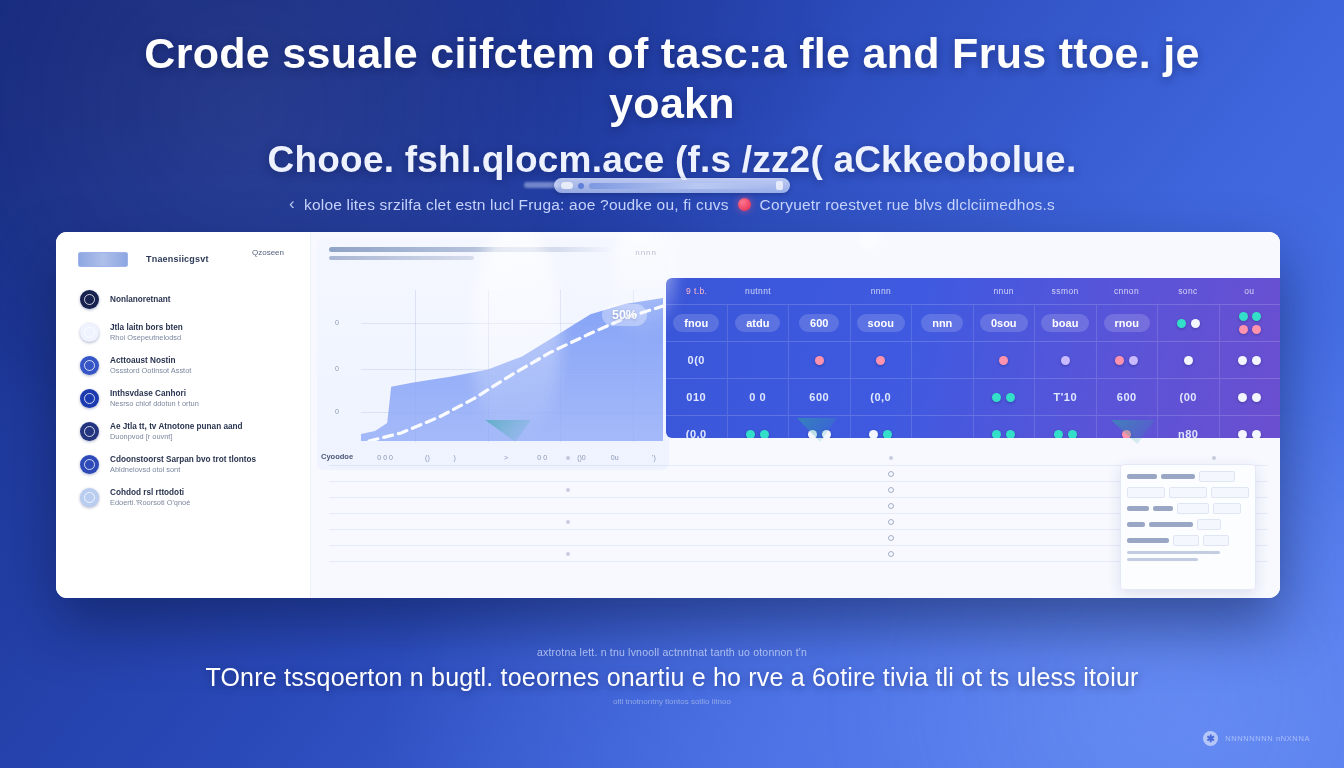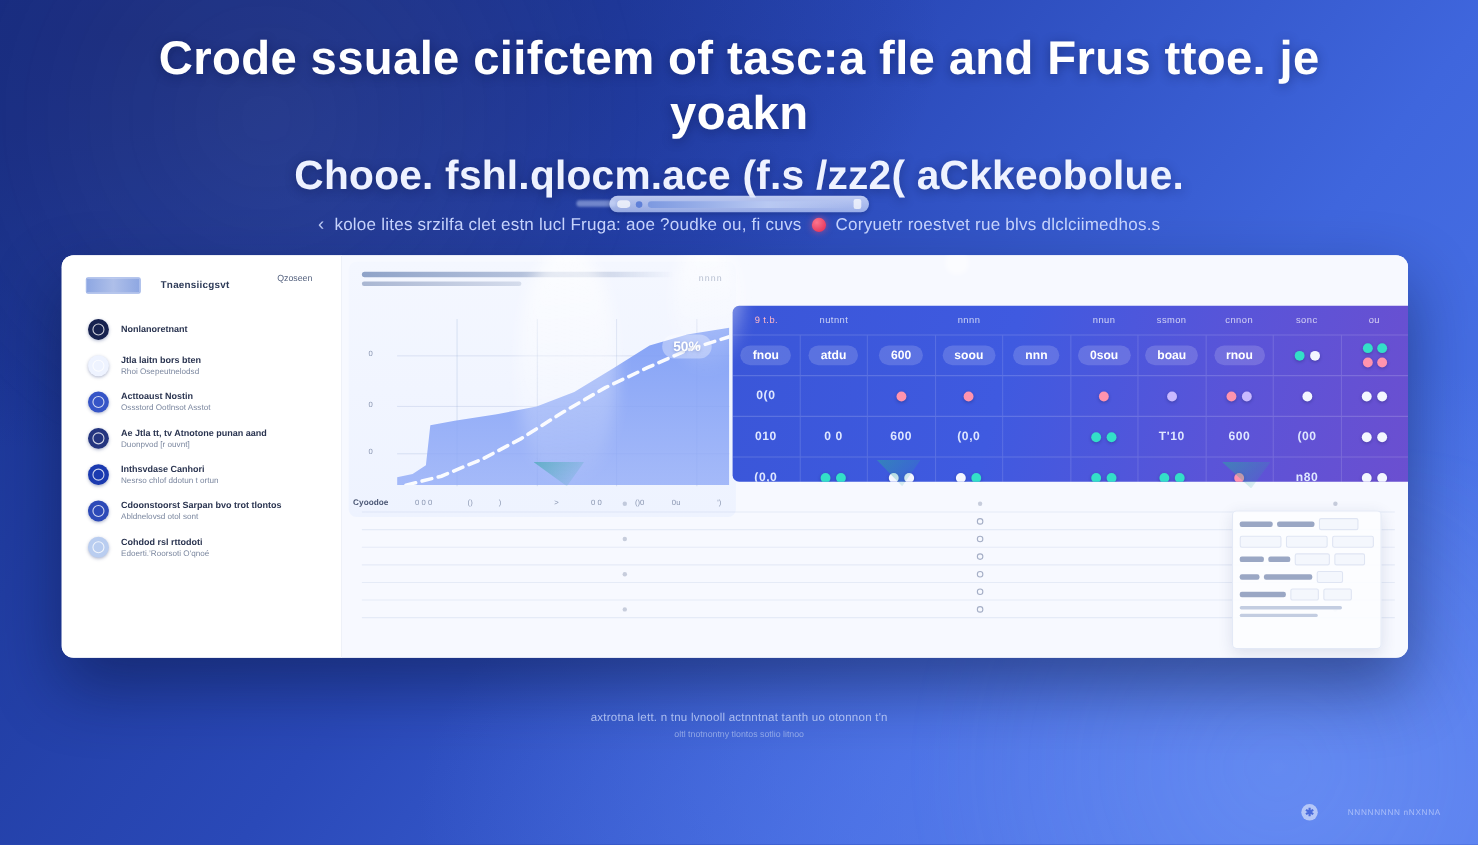--- a/index.html
+++ b/index.html
@@ -223,21 +223,21 @@
 
   
   .watermark{
     position:absolute;right:34px;bottom:22px;display:flex;align-items:center;gap:7px;
     opacity:.62;filter:blur(.5px);
   }
   .wm-ico{
     width:15px;height:15px;border-radius:50%;background:#e8eefc;
     display:flex;align-items:center;justify-content:center;color:#3c5ad0;font-size:10px;font-weight:700;
   }
-  .wm-txt{font-size:7.5px;color:#d4deff;letter-spacing:.6px;margin-left:20px;}
+  .wm-txt{font-size:7.5px;color:#d4deff;letter-spacing:.6px;}
 </style>
 </head>
 <body>
 
 <div class="stage">
   <div class="bg"></div>
   <div class="bg-glow"></div>
   <div class="bg-glow2"></div>
 
   <div class="headline">
@@ -283,31 +283,31 @@
               </span>
             </div>
             <div class="sb-item">
               <span class="sb-ico" style="background: rgb(54, 85, 199);"></span>
               <span class="sb-txt">
                 <div class="sb-l1">Acttoaust Nostin</div>
                 <div class="sb-l2">Ossstord Ootlnsot Asstot</div>
               </span>
             </div>
             <div class="sb-item">
+              <span class="sb-ico" style="background: rgb(27, 58, 176);"></span>
+              <span class="sb-txt">
+                <div class="sb-l1">Inthsvdase Canhori</div>
+                <div class="sb-l2">Nesrso chlof ddotun t ortun</div>
+              </span>
+            </div>
+            <div class="sb-item">
               <span class="sb-ico" style="background: rgb(36, 53, 127);"></span>
               <span class="sb-txt">
                 <div class="sb-l1">Ae Jtla tt, tv Atnotone punan aand</div>
                 <div class="sb-l2">Duonpvod [r ouvnt]</div>
-              </span>
-            </div>
-            <div class="sb-item">
-              <span class="sb-ico" style="background: rgb(27, 58, 176);"></span>
-              <span class="sb-txt">
-                <div class="sb-l1">Inthsvdase Canhori</div>
-                <div class="sb-l2">Nesrso chlof ddotun t ortun</div>
               </span>
             </div>
             <div class="sb-item">
               <span class="sb-ico" style="background: rgb(45, 74, 184);"></span>
               <span class="sb-txt">
                 <div class="sb-l1">Cdoonstoorst Sarpan  bvo trot tlontos</div>
                 <div class="sb-l2">Abldnelovsd otol sont</div>
               </span>
             </div>
             <div class="sb-item">
@@ -710,20 +710,21 @@
         <div class="blob" style="left:548px;top:-4px;width:22px;height:22px;background:rgba(255,255,255,.5);filter:blur(2px);"></div>
         <div class="wedge" style="left:174px;top:188px;width:46px;height:22px;clip-path:polygon(0 0,100% 0,66% 100%);"></div>
         <div class="wedge" style="left:486px;top:186px;width:40px;height:24px;clip-path:polygon(0 0,100% 0,58% 100%);"></div>
         <div class="wedge" style="left:800px;top:188px;width:44px;height:24px;clip-path:polygon(0 0,100% 0,60% 100%);"></div>
       </div>
     </div>
   </div>
 
   <div class="caption">
     <div class="cap-small">axtrotna lett. n tnu lvnooll actnntnat tanth uo otonnon t'n</div>
+    <div class="cap-main">TOnre tssqoerton n bugtl. toeornes onartiu e ho rve  a  6otire tivia tli ot ts uless itoiur</div>
     <div class="cap-tiny">oltl tnotnontny tlontos sotlio litnoo</div>
   </div>
 
   <div class="watermark">
     <span class="wm-ico">✱</span>
     <span class="wm-txt">NNNNNNNN nNXNNA</span>
   </div>
 </div>
 
 </body></html>

